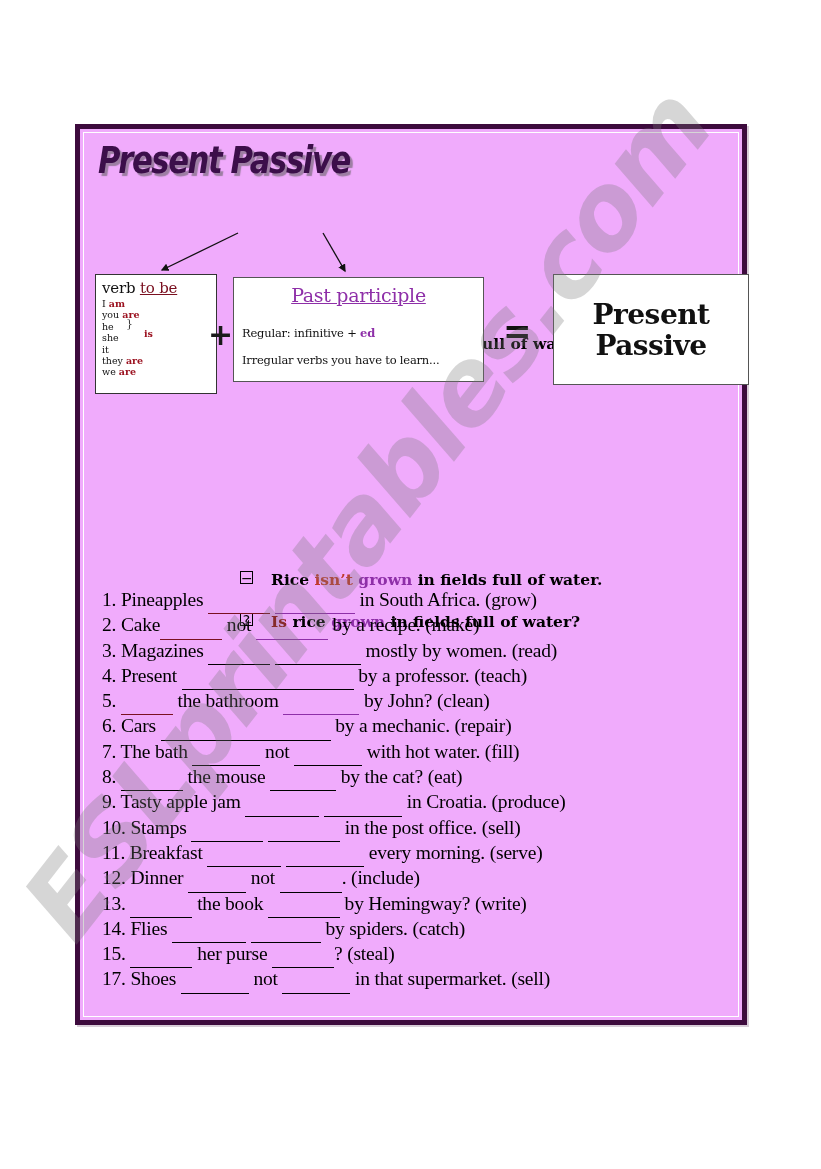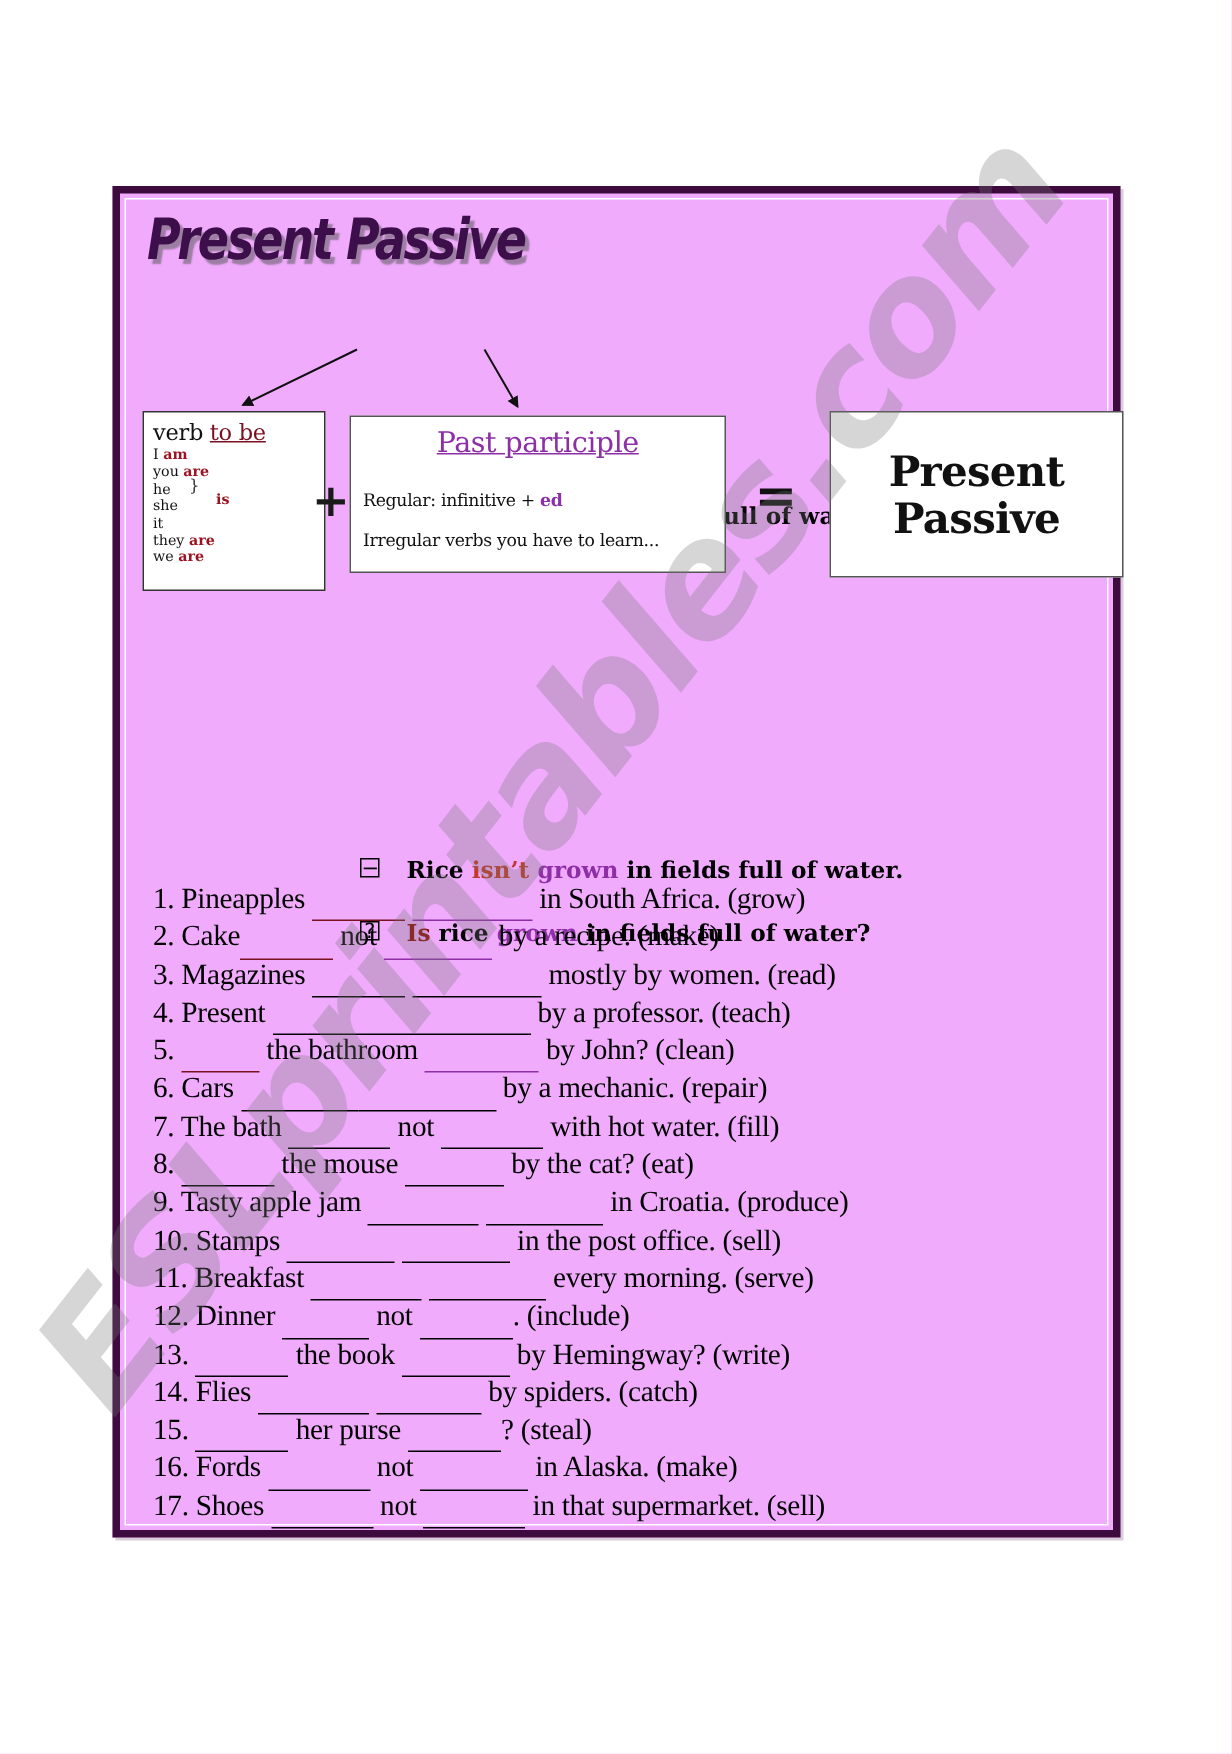--- a/index.html
+++ b/index.html
@@ -317,20 +317,19 @@
       <div class="row"><span class="num">6. </span><span>Cars </span><span class="blank" style="width: 78px;">&nbsp;</span><span class="blank" style="width: 92px;">&nbsp;</span><span> by a mechanic. (repair)</span></div>
       <div class="row"><span class="num">7. </span><span>The bath </span><span class="blank" style="width: 68px;">&nbsp;</span><span> not </span><span class="blank" style="width: 68px;">&nbsp;</span><span> with hot water. (fill)</span></div>
       <div class="row"><span class="num">8. </span><span> </span><span class="blank" style="width: 62px;">&nbsp;</span><span> the mouse </span><span class="blank" style="width: 66px;">&nbsp;</span><span> by the cat? (eat)</span></div>
       <div class="row"><span class="num">9. </span><span>Tasty apple jam </span><span class="blank" style="width: 74px;">&nbsp;</span><span> </span><span class="blank" style="width: 78px;">&nbsp;</span><span> in Croatia. (produce)</span></div>
       <div class="row"><span class="num">10. </span><span>Stamps </span><span class="blank" style="width: 72px;">&nbsp;</span><span> </span><span class="blank" style="width: 72px;">&nbsp;</span><span> in the post office. (sell)</span></div>
       <div class="row"><span class="num">11. </span><span>Breakfast </span><span class="blank" style="width: 74px;">&nbsp;</span><span> </span><span class="blank" style="width: 78px;">&nbsp;</span><span> every morning. (serve)</span></div>
       <div class="row"><span class="num">12. </span><span>Dinner </span><span class="blank" style="width: 58px;">&nbsp;</span><span> not </span><span class="blank" style="width: 62px;">&nbsp;</span><span>. (include)</span></div>
       <div class="row"><span class="num">13. </span><span> </span><span class="blank" style="width: 62px;">&nbsp;</span><span> the book </span><span class="blank" style="width: 72px;">&nbsp;</span><span> by Hemingway? (write)</span></div>
       <div class="row"><span class="num">14. </span><span>Flies </span><span class="blank" style="width: 74px;">&nbsp;</span><span> </span><span class="blank" style="width: 70px;">&nbsp;</span><span> by spiders. (catch)</span></div>
       <div class="row"><span class="num">15. </span><span> </span><span class="blank" style="width: 62px;">&nbsp;</span><span> her purse </span><span class="blank" style="width: 62px;">&nbsp;</span><span>? (steal)</span></div>
-      <div class="row"><span class="num">16. </span><span>Fords </span><span class="blank" style="width: 68px;">&nbsp;</span><span> not </span><span class="blank" style="width: 72px;">&nbsp;</span><span> in Alaska. (make)</span></div>
       <div class="row"><span class="num">17. </span><span>Shoes </span><span class="blank" style="width: 68px;">&nbsp;</span><span> not </span><span class="blank" style="width: 68px;">&nbsp;</span><span> in that supermarket. (sell)</span></div>
     </div>
 </div>
 
 <div id="watermark">
   <div class="wm-text">ESLprintables.com</div>
 </div>
 
 </body></html>

